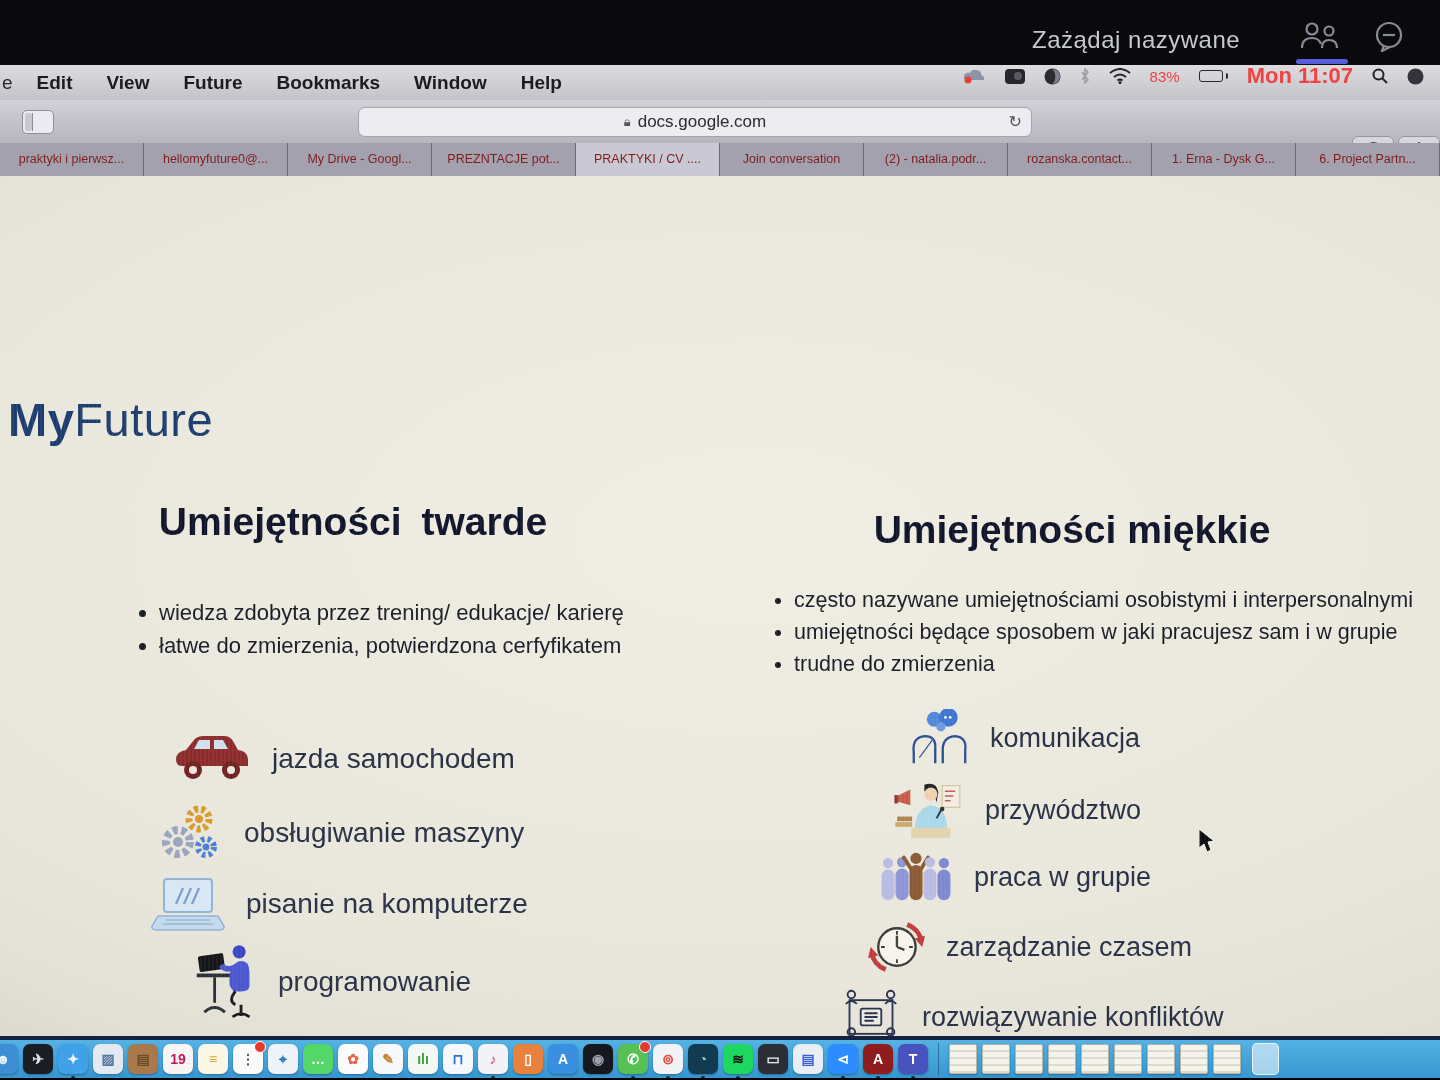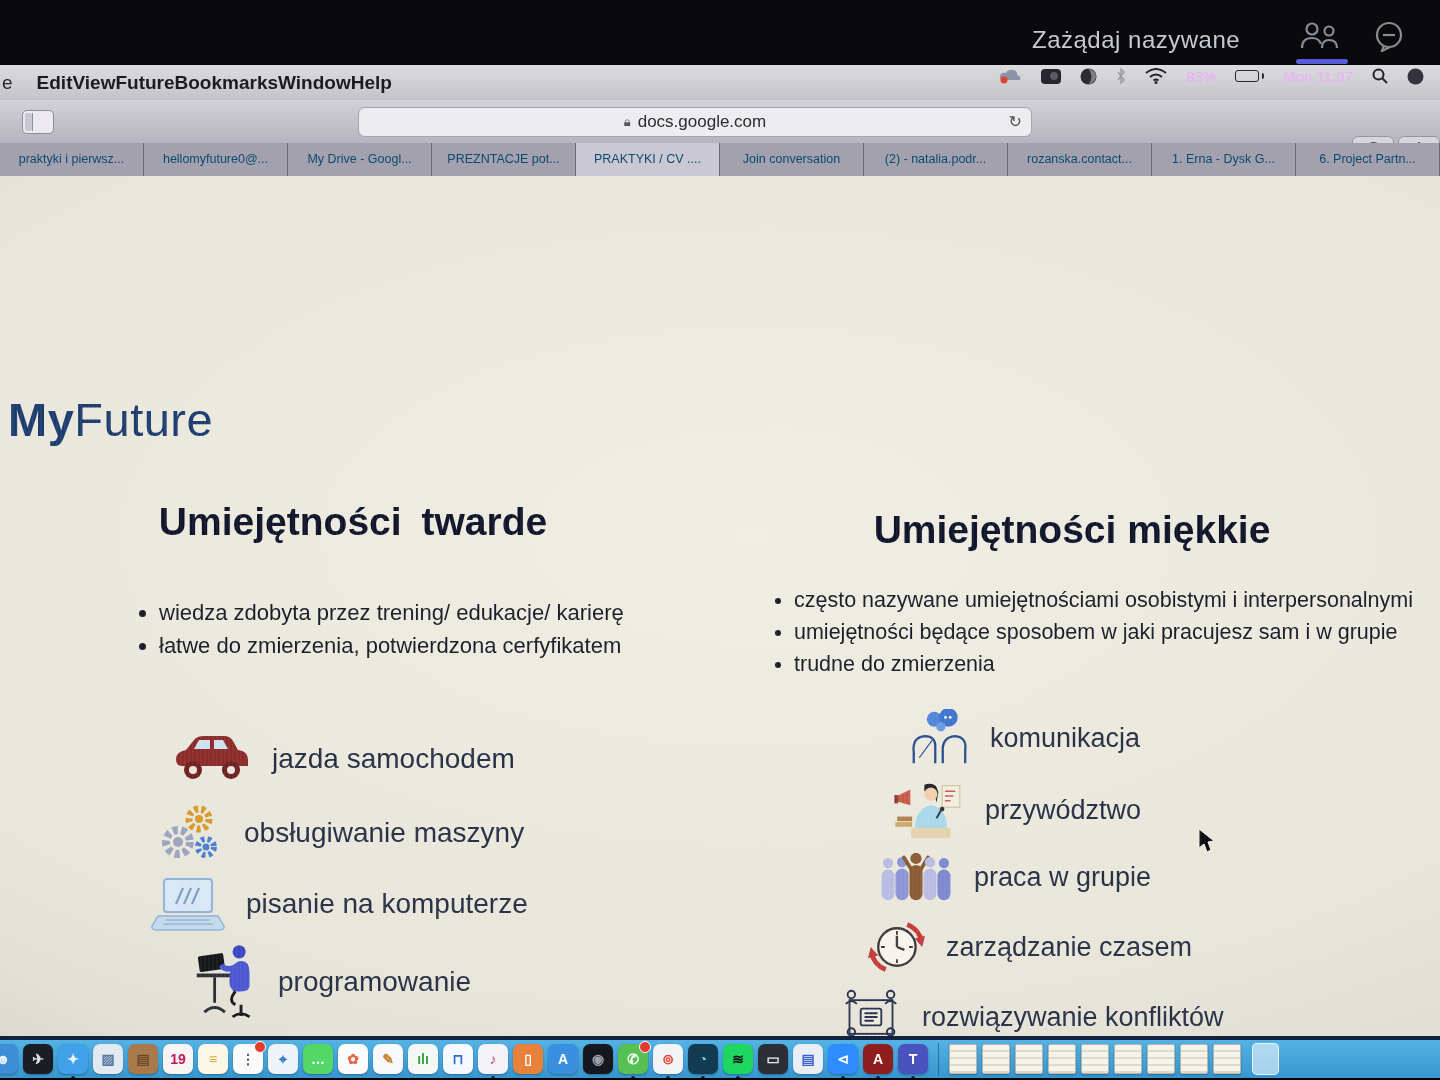--- a/index.html
+++ b/index.html
@@ -10,47 +10,47 @@
   .bezel-top{position:absolute;left:0;top:0;width:100%;height:65px;background:#0a0a0c;}
   .request-control{position:absolute;left:1032px;top:26px;font-size:24px;color:#c6c9d1;letter-spacing:.5px;}
   .overlay-icons{position:absolute;left:1298px;top:20px;display:flex;gap:28px;align-items:center;}
   .overlay-underline{position:absolute;left:1296px;top:59px;width:52px;height:5px;border-radius:3px;background:#575dd8;}
 
   
   .menubar{position:absolute;left:0;top:65px;width:100%;height:35px;
            background:linear-gradient(#dcdce0,#c3c3c9);border-bottom:1px solid #97969e;
            display:flex;align-items:center;font-size:19px;color:#1c1c20;}
   .menu-frag{margin-left:2px;color:#2a2a2e;}
-  .menu-items{display:flex;margin-left:24px;font-weight:700;}
+  .menu-items{display:flex;gap:34px;margin-left:24px;font-weight:700;}
   .menu-items .mi{cursor:default;}
-  .statusbar{position:absolute;right:16px;top:65px;height:22px;display:flex;gap:19px;align-items:center;color:#f0abfc;font-size:15px;}
+  .statusbar{position:absolute;right:16px;top:65px;height:22px;display:flex;gap:19px;align-items:center;color:#ef4444;font-size:15px;}
   .st-ic{display:inline-flex;align-items:center;}
   .batt{display:inline-flex;align-items:center;gap:3px;}
   .batt-body{width:24px;height:12px;border:1.5px solid #2a2a2e;border-radius:3px;padding:1px;box-sizing:border-box;}
   .batt-fill{height:100%;width:83%;background:#2a2a2e;border-radius:1px;}
   .batt-nub{width:2px;height:6px;background:#2a2a2e;border-radius:0 2px 2px 0;}
-  .clock{font-size:15px;}
+  .clock{font-size:22px;font-weight:bold;}
 
   
   .toolbar{position:absolute;left:0;top:100px;width:100%;height:43px;
            background:linear-gradient(#d2d1d8,#b6b5bf);border-bottom:1px solid #8b8a96;}
   .sidebar-btn{position:absolute;left:22px;top:10px;width:30px;height:22px;background:#eceaf0;border:1px solid #8e8d98;border-radius:5px;}
   .sidebar-btn::after{content:'';position:absolute;left:9px;top:2px;bottom:2px;width:1px;background:#8e8d98;}
   .sidebar-btn::before{content:'';position:absolute;left:2px;top:2px;bottom:2px;width:7px;background:#c9c8d2;border-radius:2px;}
   .urlfield{position:absolute;left:358px;top:107px;width:672px;height:28px;background:#edecf0;border:1px solid #a4a3ae;border-radius:7px;
             display:flex;align-items:center;justify-content:center;gap:7px;font-size:17px;color:#2b2b31;}
   .lock{font-size:13px;color:#55555e;}
   .reload{position:absolute;right:9px;top:4px;font-size:16px;color:#4c4c55;}
   .tb-btn{position:absolute;top:136px;width:40px;height:29px;background:#d7d6dd;border:1px solid #97969f;border-radius:6px;
           display:flex;align-items:center;justify-content:center;}
   .dl-circle{width:19px;height:19px;border-radius:50%;background:#3b3b43;color:#eee;font-size:13px;line-height:19px;text-align:center;}
 
   
   .tabbar{position:absolute;left:0;top:143px;width:100%;height:33px;background:#7f7d8b;display:flex;}
-  .tab{flex:1;min-width:0;border-right:1px solid #6b6977;background:#a3a1ae;color:#0c4a6e;
+  .tab{flex:1;min-width:0;border-right:1px solid #6b6977;background:#a3a1ae;color:#7f1d1d;
        font-size:12.5px;line-height:33px;text-align:center;white-space:nowrap;overflow:hidden;padding:0 5px;}
   .tab.active{background:#cac8d3;font-weight:400;}
 
   
   .slide{position:absolute;left:0;top:176px;width:1440px;height:860px;color:#14182a;
          background:radial-gradient(115% 95% at 52% 42%, #f0eee3 0%, #e8e6da 55%, #d6d3c8 100%);}
   .slide::after{content:'';position:absolute;inset:0;pointer-events:none;
          background:repeating-linear-gradient(90deg, rgba(255,255,255,.045) 0 2px, rgba(0,0,0,0) 2px 4px),
                     radial-gradient(120% 110% at 55% 45%, rgba(0,0,0,0) 62%, rgba(55,45,40,.16) 100%);}
   .logo{position:absolute;left:8px;top:216px;font-size:47px;color:#1d3c6e;letter-spacing:.5px;}

